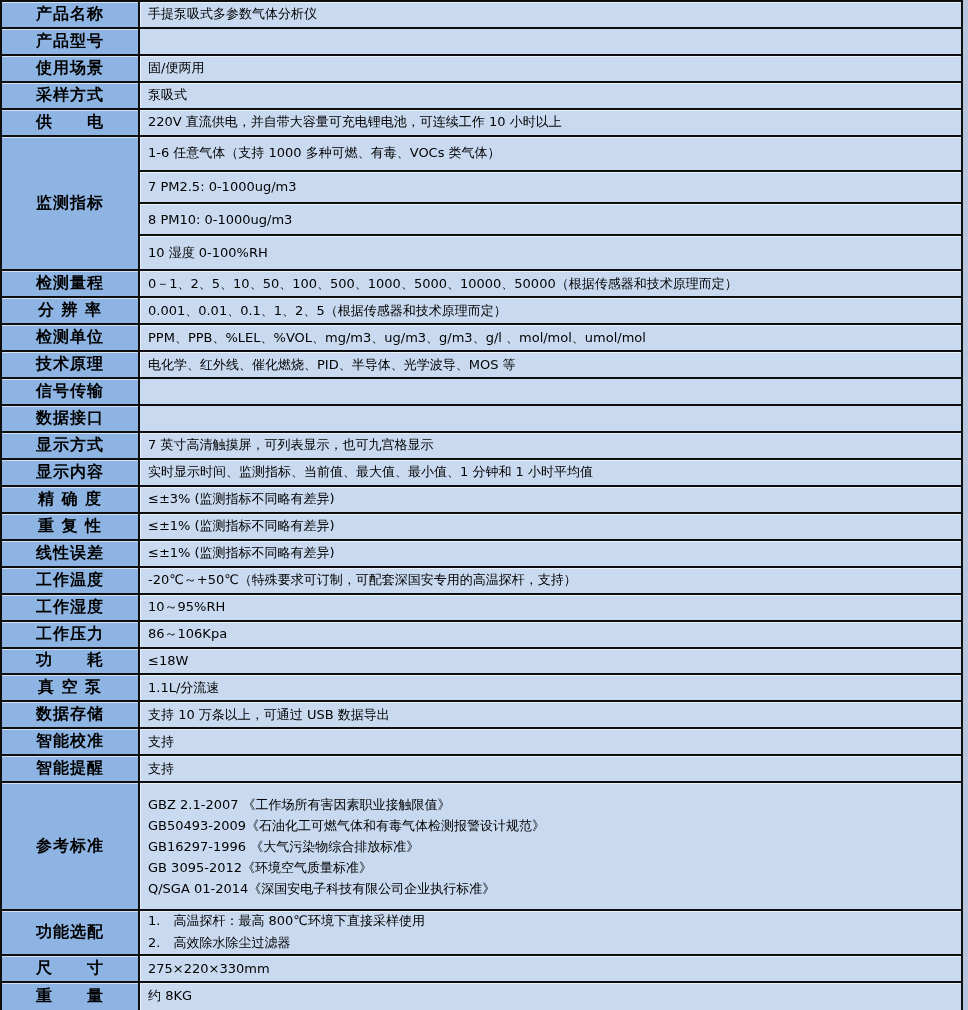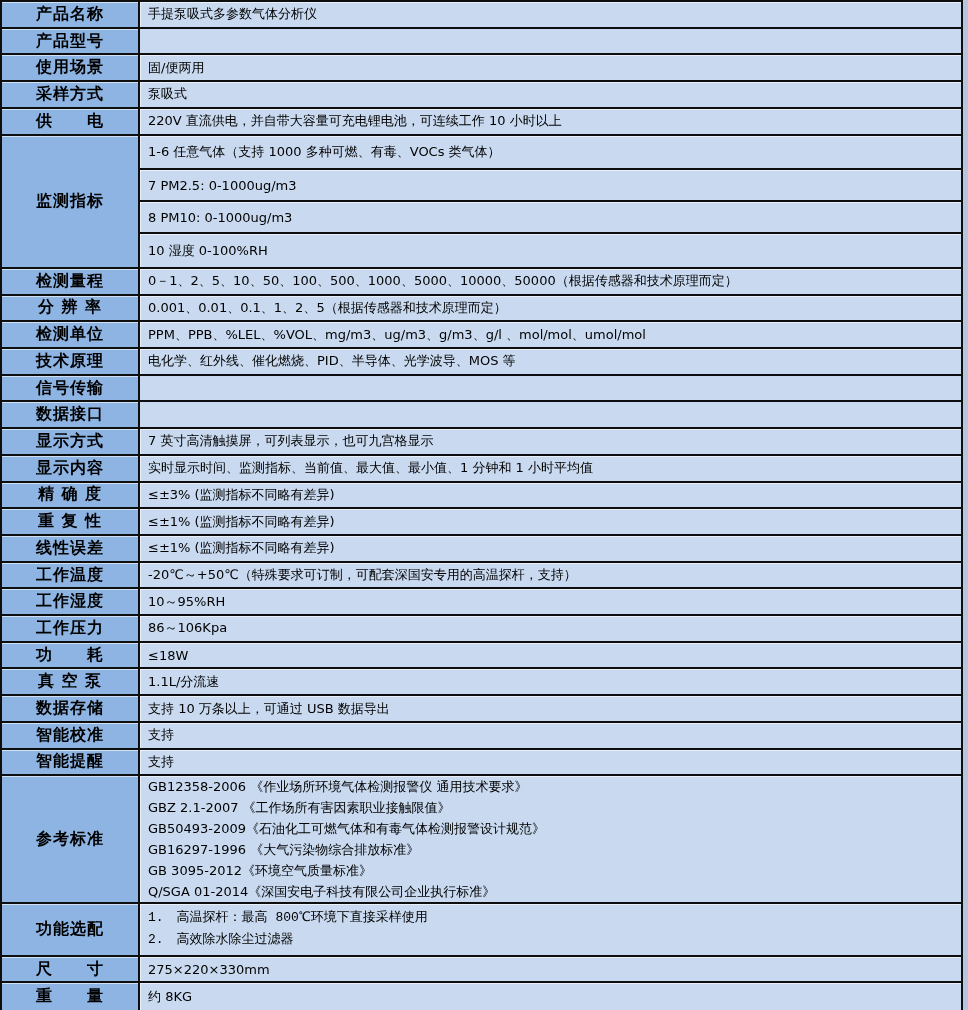--- a/index.html
+++ b/index.html
@@ -35,21 +35,21 @@
   }
   .row {
     display: flex;
     flex-direction: row;
     height: 27px;
     box-sizing: border-box;
     border-bottom: 2px solid #0e0e0e;
   }
   .row.h-monitor  { height: 135px; }
   .row.h-standards { height: 128px; }
-  .row.h-optional { height: 53px; font-family: Liberation Mono, monospace; }
+  .row.h-optional { height: 45px; }
   .row:last-child { border-bottom: none; }
   .cell {
     box-sizing: border-box;
     box-shadow: inset 0 1px 0 rgba(255,255,255,0.6);
   }
   .label {
     width: 138px;
     flex: 0 0 138px;
     background: #8db4e2;
     border-right: 2px solid #0e0e0e;
@@ -225,21 +225,20 @@
     </div>
 
     <div class="row">
       <div class="cell label">智能提醒</div>
       <div class="cell value">支持</div>
     </div>
 
     <div class="row h-standards">
       <div class="cell label">参考标准</div>
       <div class="cell value multiline">
-        <div class="line">GB12358-2006 《作业场所环境气体检测报警仪 通用技术要求》</div>
         <div class="line">GBZ 2.1-2007 《工作场所有害因素职业接触限值》</div>
         <div class="line">GB50493-2009《石油化工可燃气体和有毒气体检测报警设计规范》</div>
         <div class="line">GB16297-1996 《大气污染物综合排放标准》</div>
         <div class="line">GB 3095-2012《环境空气质量标准》</div>
         <div class="line">Q/SGA 01-2014《深国安电子科技有限公司企业执行标准》</div>
       </div>
     </div>
 
     <div class="row h-optional">
       <div class="cell label">功能选配</div>

